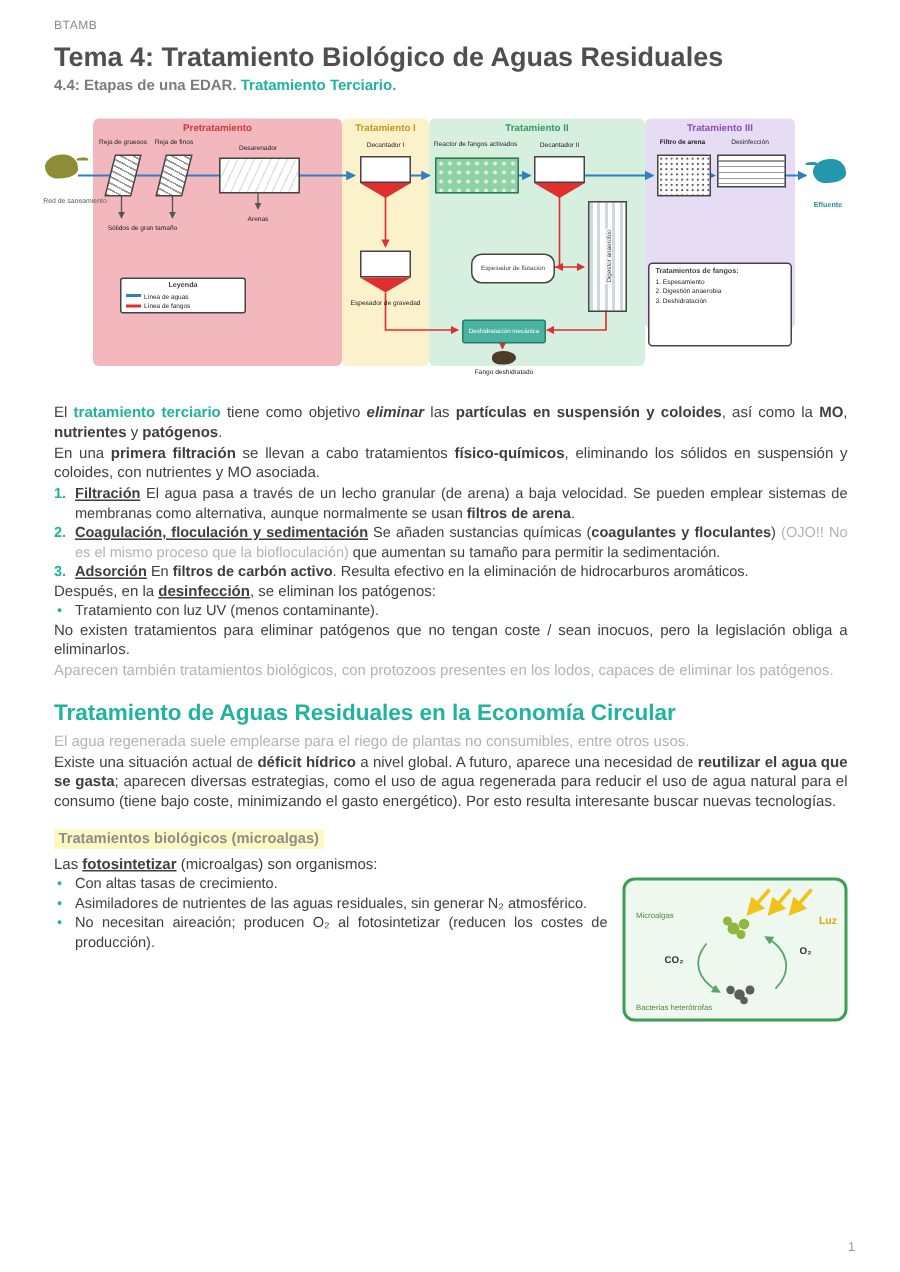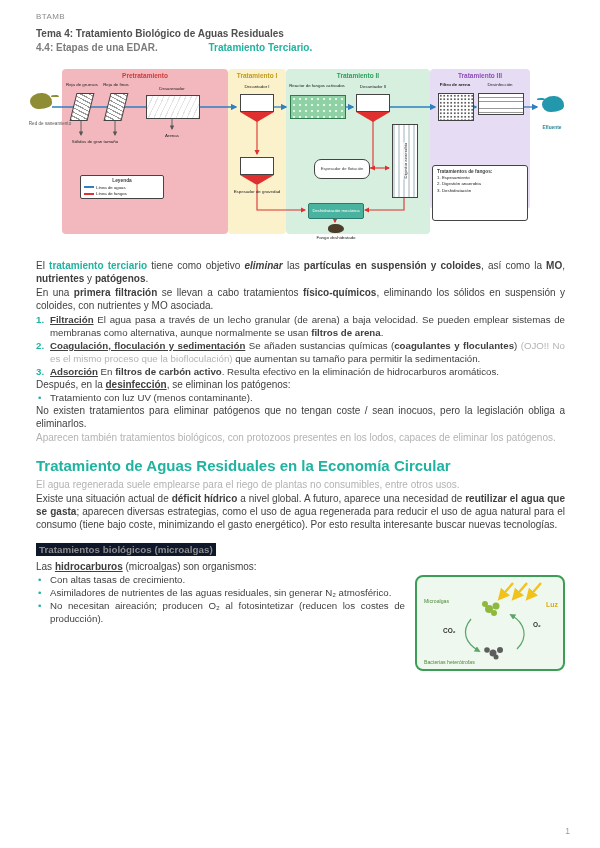--- a/index.html
+++ b/index.html
@@ -3,24 +3,24 @@
 <meta charset="utf-8">
 <style>
   html,body{margin:0;padding:0;background:#ffffff;}
   .page{
     width:600px;height:848px;box-sizing:border-box;position:relative;overflow:hidden;
     padding:12px 27px 0 28px;background:#fff;
     font-family:"Liberation Sans",sans-serif;color:#3f3f3f;
   }
   .textcol{margin:0 8px;}
   .course{font-size:8px;color:#8a8a8a;letter-spacing:.4px;}
-  .title{font-size:10px;font-weight:bold;color:#4f4f4f;margin-top:7px;}
+  .title{font-size:18px;font-weight:bold;color:#4f4f4f;margin-top:7px;}
   .subtitle{font-size:10px;font-weight:bold;margin-top:3px;}
   .subtitle .pre{color:#7c7c7c;}
-  .subtitle .acc{color:#1fb3a0;margin-left:48px;}
+  .subtitle .acc{color:#1fb3a0;}
 
   
   .diagram{position:relative;width:545px;height:180px;margin:16px 0 10px 0;}
   .band{position:absolute;top:0;border-radius:4px;}
   .band-h{font-size:6.5px;font-weight:bold;text-align:center;padding-top:3px;}
   .dlines{position:absolute;left:0;top:0;}
   .dl{position:absolute;font-size:4.4px;line-height:1.15;text-align:center;color:#222;}
   .screen{position:absolute;width:16px;height:26px;border:1px solid #444;background:repeating-linear-gradient(25deg,#9a9a9a 0 1px,#fff 1px 3.5px);transform:skewX(-14deg);}
   .boxw{position:absolute;border:1px solid #444;background:#fff;}
   .desar{background:repeating-linear-gradient(115deg,#e3e3e3 0 1px,#fff 1px 5px);}
@@ -55,21 +55,21 @@
   .teal{color:#1fb3a0;font-weight:bold;}
   .gray{color:#b3b3b3;}
   .nitem{display:flex;font-size:9.7px;line-height:1.34;}
   .nmark{color:#1fb3a0;font-weight:bold;flex:0 0 14px;}
   .ncontent{flex:1;text-align:justify;}
   .bitem{display:flex;font-size:9.7px;line-height:1.34;}
   .bmark{color:#1fb3a0;flex:0 0 12px;padding-left:2px;}
   .bmark::before{content:"\2022";}
   .bcontent{flex:1;text-align:justify;}
   .h2{font-size:15px;font-weight:bold;color:#1fb3a0;margin:13px 0 4px 0;}
-  .h3chip{display:inline-block;font-size:9.8px;font-weight:bold;color:#8c8c8c;background:#0f172a;padding:1px 3px;margin:11px 0 4px 0;}
+  .h3chip{display:inline-block;font-size:9.8px;font-weight:bold;color:#8c8c8c;background:#fef9c3;padding:1px 3px;margin:11px 0 4px 0;}
 
   
   .algaeWrap{overflow:visible;}
   .algae{float:right;width:150px;height:96px;margin:2px 0 4px 10px;border:2px solid #3c9e55;border-radius:8px;background:#eef8ee;position:relative;box-sizing:border-box;}
   .algae svg{position:absolute;left:0;top:0;}
   .flabel{position:absolute;line-height:1.1;}
   .clear{clear:both;}
   .pagenum{position:absolute;right:30px;bottom:12px;font-size:8.5px;color:#9a9a9a;}
 </style>
 </head>
@@ -230,21 +230,21 @@
 
     <p class="p"><span>No existen tratamientos para eliminar patógenos que no tengan coste / sean inocuos, pero la legislación obliga a eliminarlos.</span></p>
     <p class="p"><span class="gray">Aparecen también tratamientos biológicos, con protozoos presentes en los lodos, capaces de eliminar los patógenos.</span></p>
 
     <div class="h2">Tratamiento de Aguas Residuales en la Economía Circular</div>
     <p class="p"><span class="gray">El agua regenerada suele emplearse para el riego de plantas no consumibles, entre otros usos.</span></p>
     <p class="p"><span>Existe una situación actual de </span><span class="b">déficit hídrico</span><span> a nivel global. A futuro, aparece una necesidad de </span><span class="b">reutilizar el agua que se gasta</span><span>; aparecen diversas estrategias, como el uso de agua regenerada para reducir el uso de agua natural para el consumo (tiene bajo coste, minimizando el gasto energético). Por esto resulta interesante buscar nuevas tecnologías.</span></p>
 
     <div>
       <div class="h3chip">Tratamientos biológicos (microalgas)</div>
-      <p class="p"><span>Las </span><span class="b u">hidrocarburos</span><span> (microalgas) son organismos:</span></p>
+      <p class="p"><span>Las </span><span class="b u">fotosintetizar</span><span> (microalgas) son organismos:</span></p>
 
       <div class="algaeWrap">
         <figure class="algae">
           <svg width="146" height="92">
             <defs>
               <marker id="my" markerWidth="5" markerHeight="5" refX="3.5" refY="2.5" orient="auto">
                   <path d="M0,0L5,2.5L0,5z" fill="#f2c21a"></path>
                 </marker>
               <marker id="mgr" markerWidth="5" markerHeight="5" refX="3.5" refY="2.5" orient="auto">
                   <path d="M0,0L5,2.5L0,5z" fill="#5aa56b"></path>

